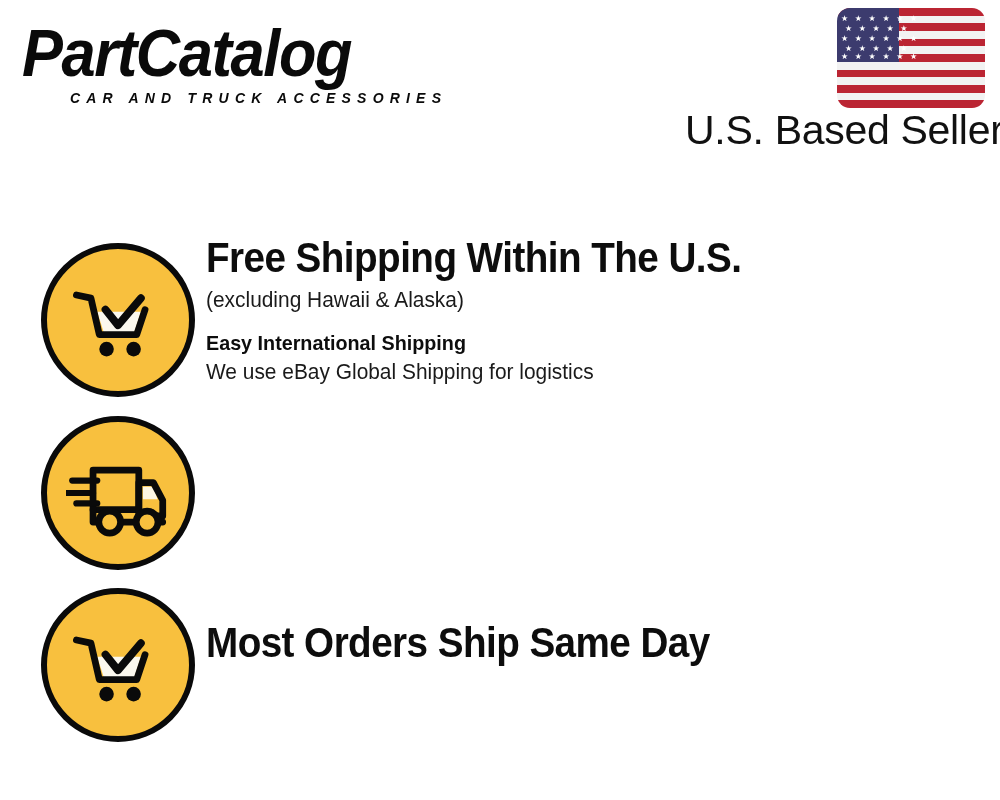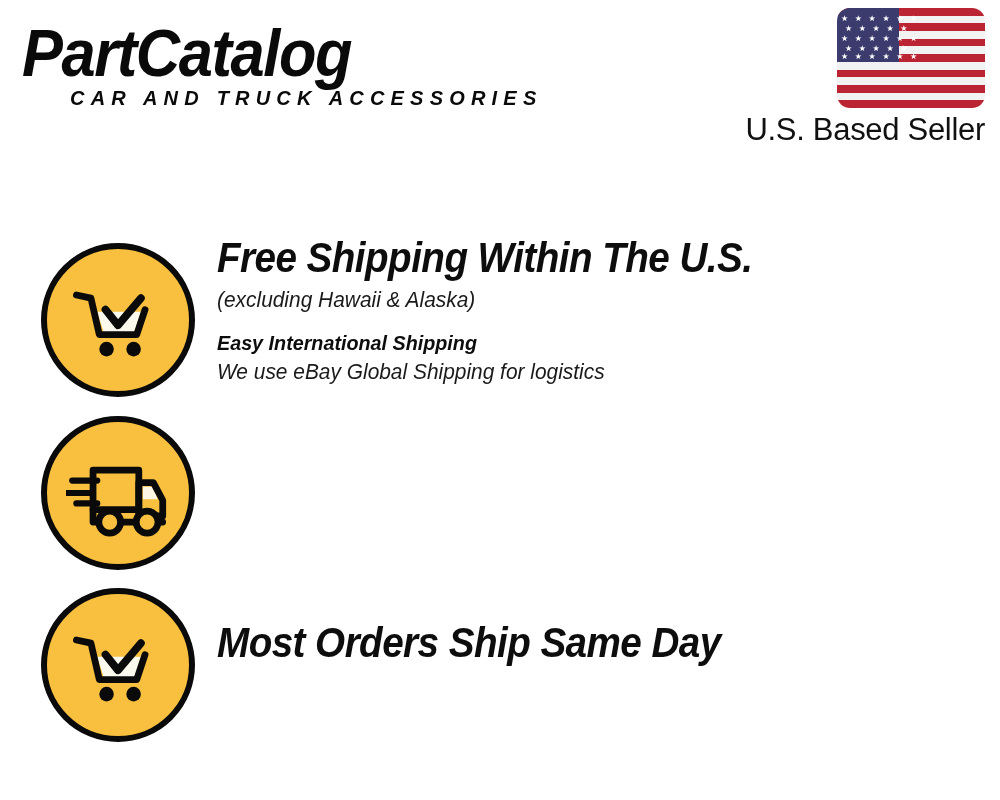--- a/index.html
+++ b/index.html
@@ -54,21 +54,21 @@
     white-space: nowrap;
   }
 
   .brand-tagline {
     display: block;
     margin-top: 2px;
     margin-left: 48px;
     font-family: "Liberation Sans", sans-serif;
     font-weight: bold;
     font-style: italic;
-    font-size: 20px;
+    font-size: 14px;
     line-height: 16px;
     letter-spacing: 6.2px;
     color: #0a0a0a;
     white-space: nowrap;
   }
 
   .seller-block {
     position: absolute;
     right: 15px;
     top: 8px;
@@ -117,21 +117,21 @@
     color: #ffffff;
     letter-spacing: 2.2px;
     white-space: nowrap;
   }
 
   .seller-label {
     display: block;
     margin-top: 4px;
     font-family: "Liberation Sans", sans-serif;
     font-weight: normal;
-    font-size: 31px;
+    font-size: 41px;
     line-height: 36px;
     letter-spacing: -0.3px;
     color: #111111;
     white-space: nowrap;
   }
 
   
   .features {
     position: absolute;
     left: 0;
@@ -167,23 +167,22 @@
     left: 50%;
     top: 50%;
     transform: translate(-50%, -50%);
     width: 104px;
     height: 104px;
     display: block;
   }
 
   .feature-text {
     position: absolute;
-    left: 217px;
+    left: 206px;
     right: 20px;
-    font-style: italic;
   }
   .feature-row.row-1 .feature-text { top: 8px; }
   .feature-row.row-2 .feature-text { top: 45px; }
   .feature-row.row-3 .feature-text { top: 43px; }
 
   .headline {
     display: block;
     font-family: "Liberation Sans", sans-serif;
     font-weight: bold;
     font-size: 42px;

